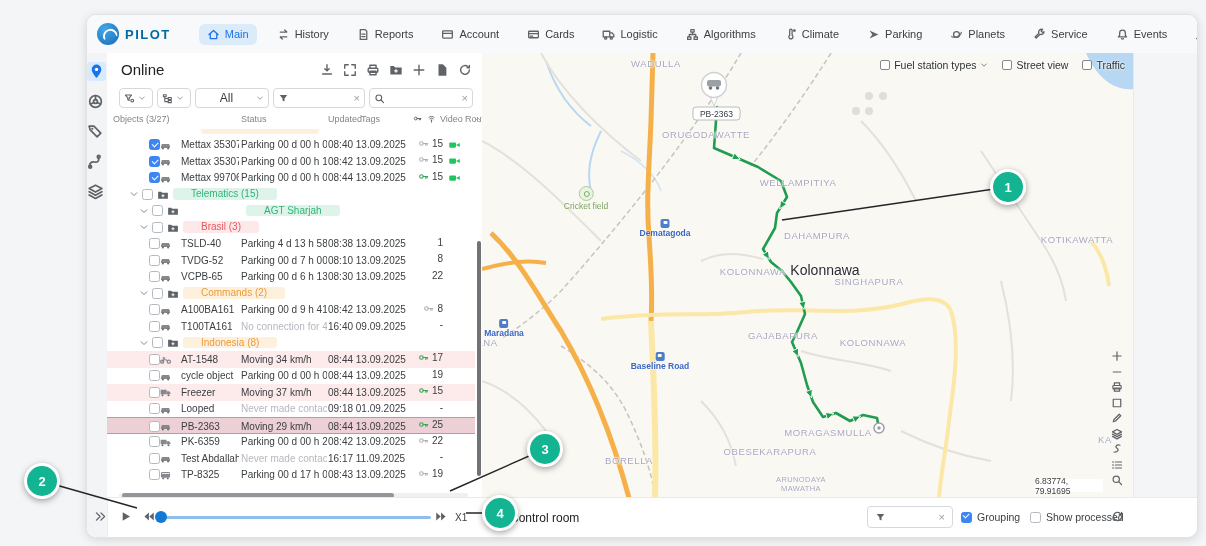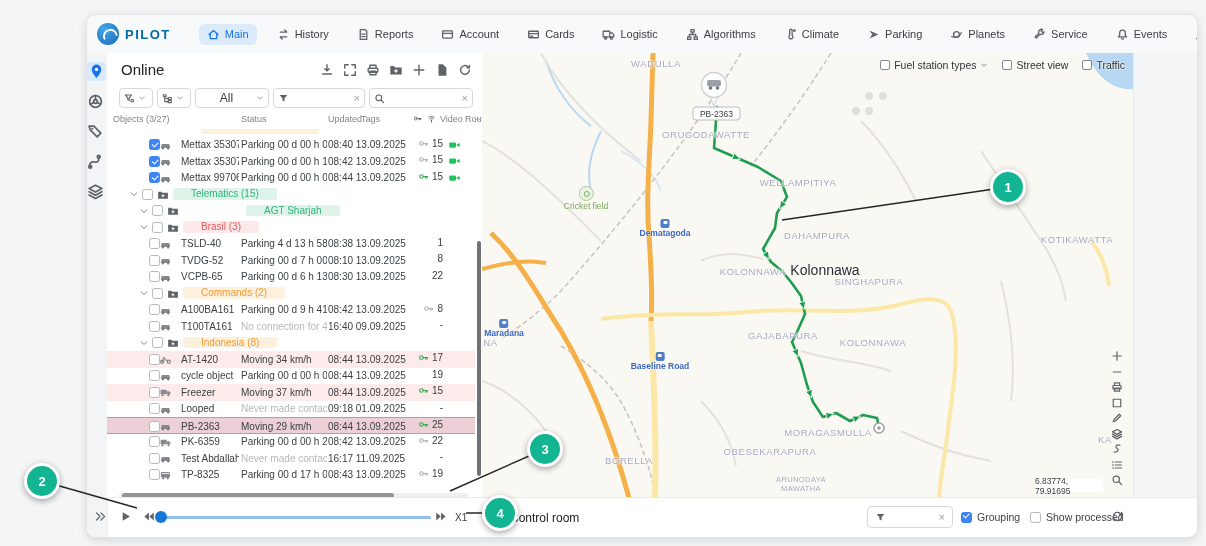--- a/index.html
+++ b/index.html
@@ -642,21 +642,21 @@
           </div>
           <div class="row pink">
             <span class="cb" style="left: 42px;"></span>
             <span class="ic veh">
               <svg viewBox="0 0 16 16" fill="none" stroke="currentColor" stroke-width="1.6" stroke-linecap="round" stroke-linejoin="round">
                 <path d="M3.5 11.5 6 9h3l1.5 2M6 9 5 6.5h2"></path>
                 <circle cx="3.5" cy="11.5" r="2.1"></circle>
                 <circle cx="12.5" cy="11.5" r="2.1"></circle>
               </svg>
             </span>
-            <span class="rname">AT-1420</span>
+            <span class="rname">AT-1548</span>
             <span class="rstat">Moving 34 km/h</span>
             <span class="rupd">08:44 13.09.2025</span>
             <span class="rkey">
               <span class="ic " style="color: rgb(52, 168, 83);">
                 <svg viewBox="0 0 16 16" fill="none" stroke="currentColor" stroke-width="1.6" stroke-linecap="round" stroke-linejoin="round">
                   <circle cx="5" cy="8" r="2.6"></circle>
                   <path d="M7.6 8H14M11.2 8v2.6M13.3 8v2"></path>
                 </svg>
               </span>
               <span>17</span>

